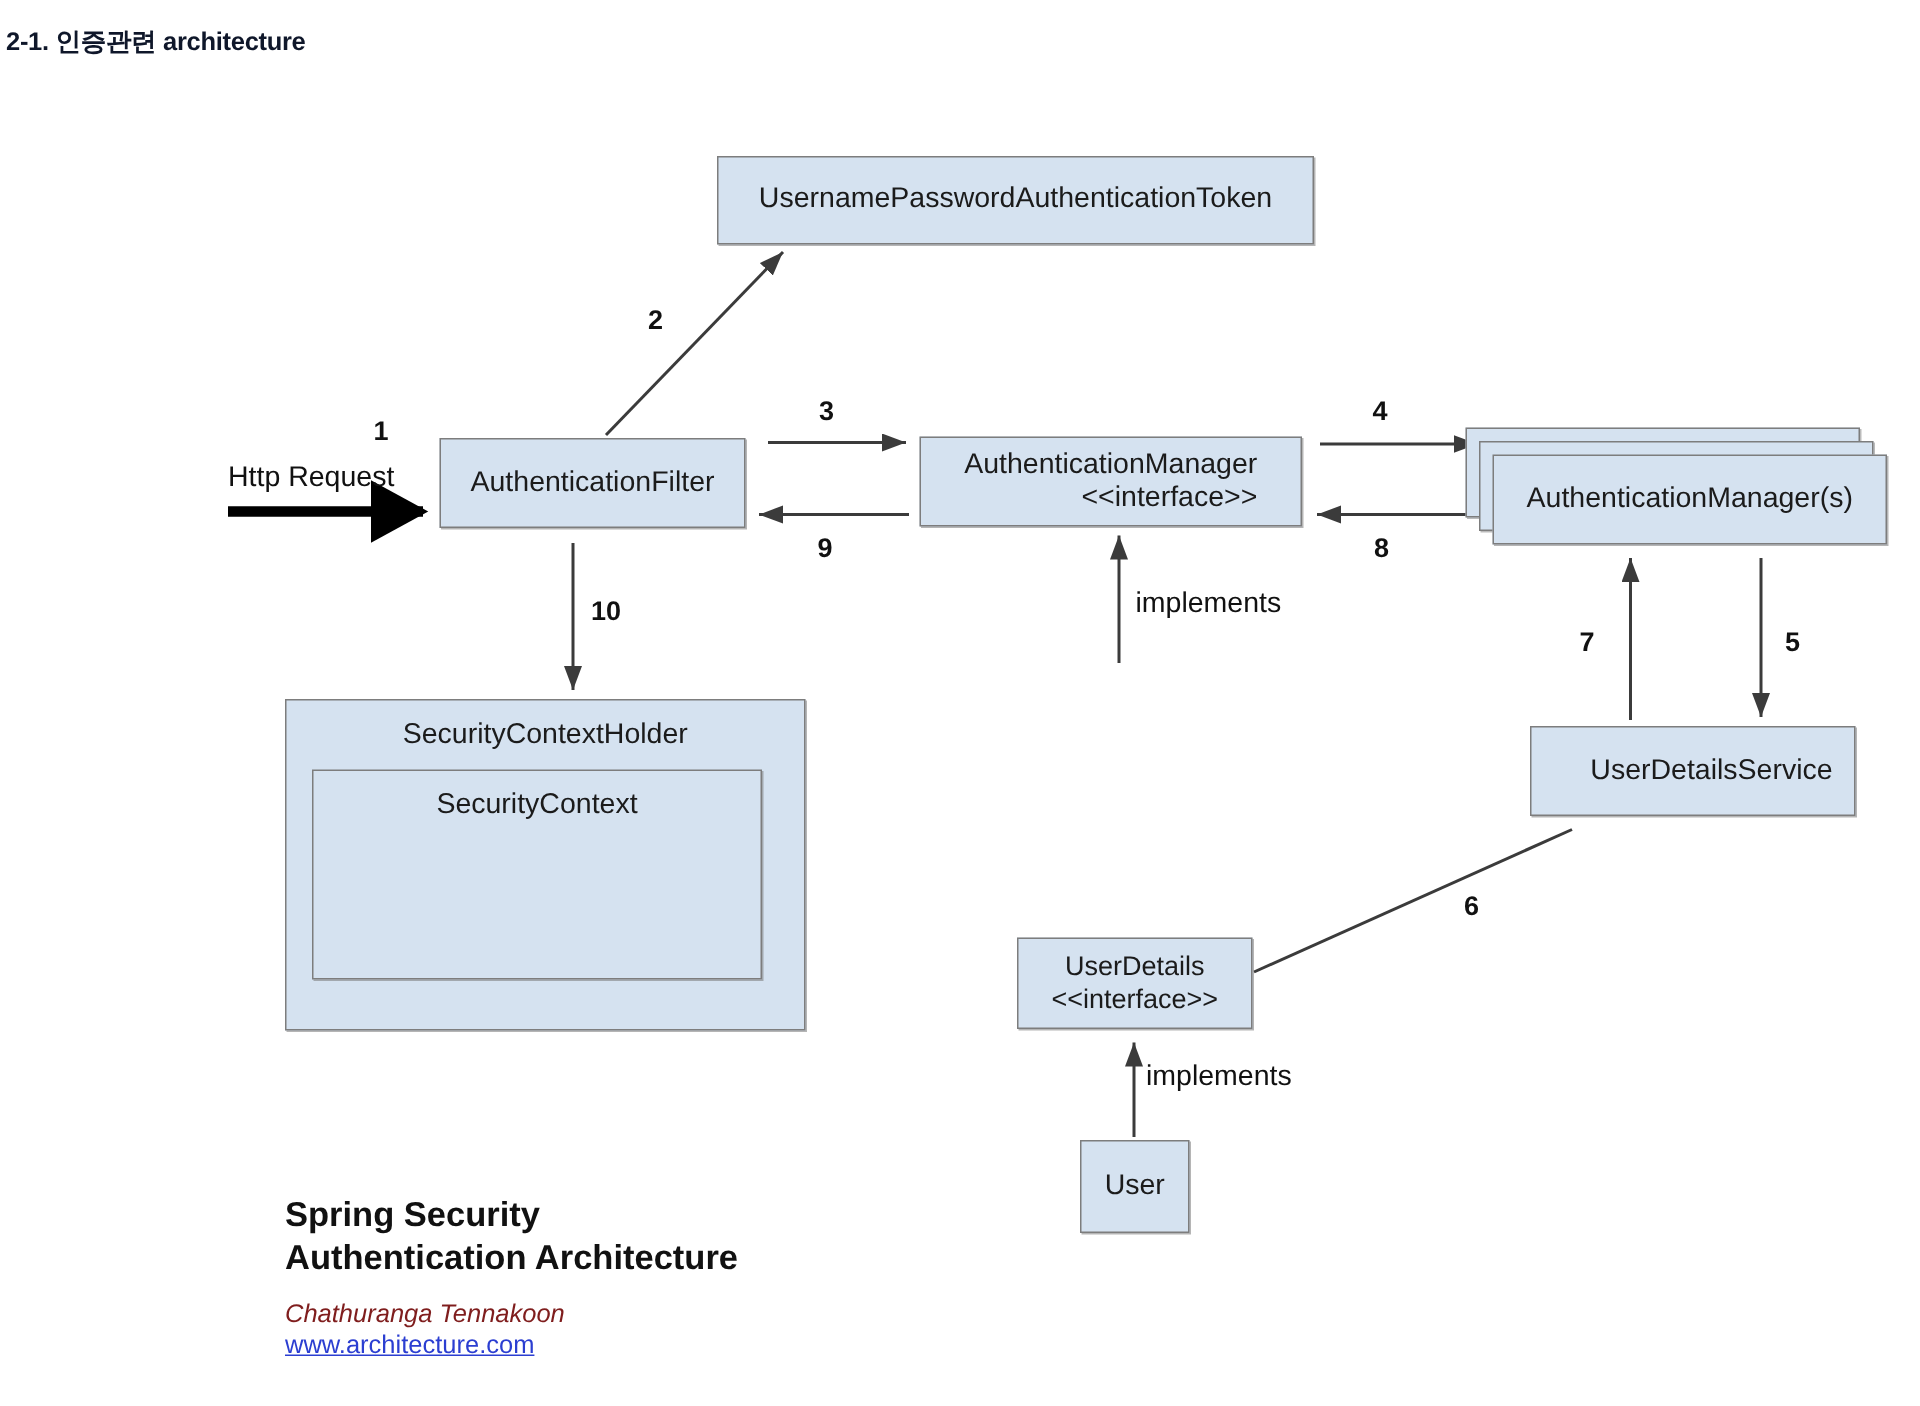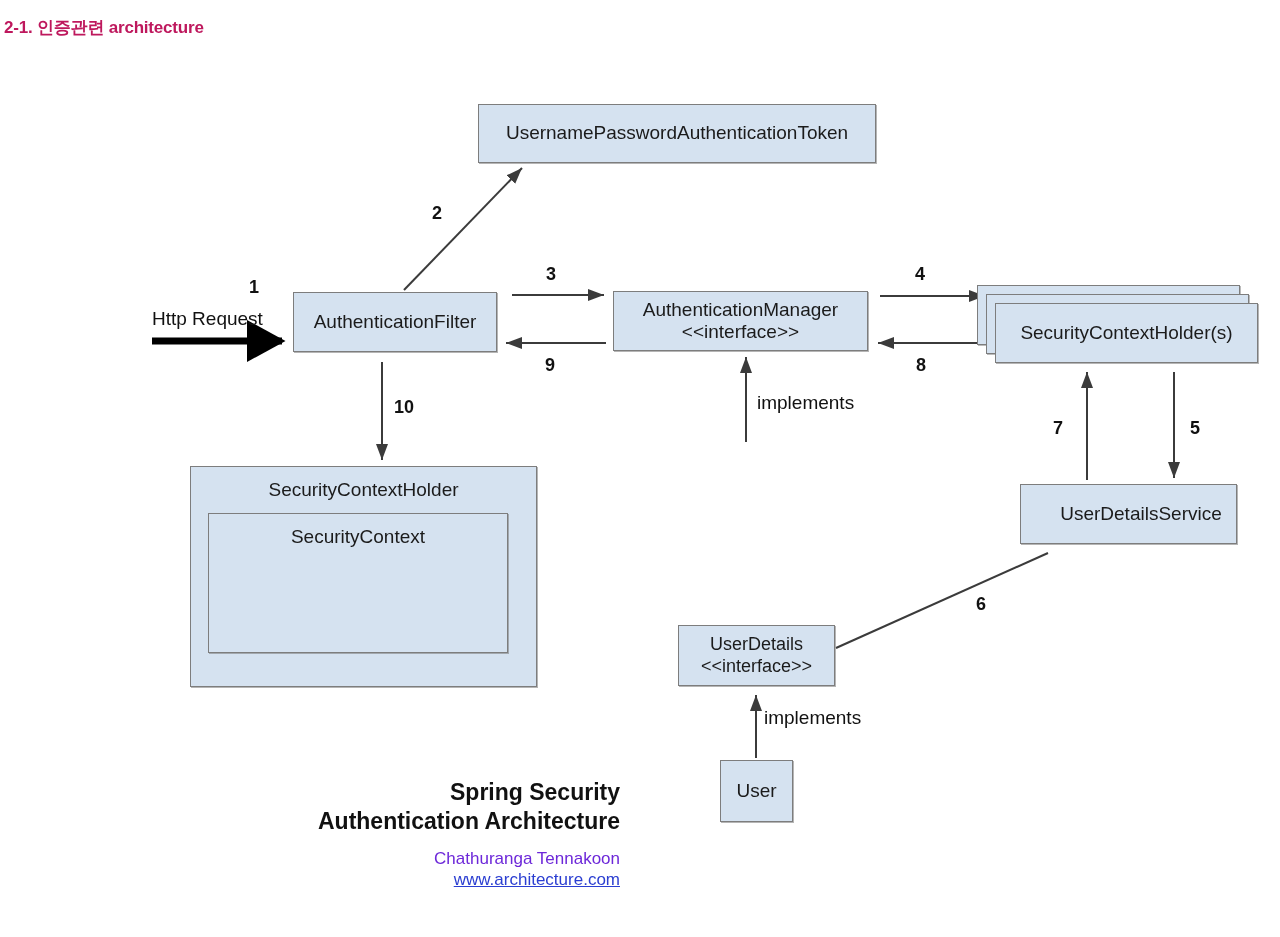--- a/index.html
+++ b/index.html
@@ -14,21 +14,21 @@
     font-family: "Liberation Sans", sans-serif;
     color: #1a1a1a;
     overflow: hidden;
   }
   #page-title {
     position: absolute;
     left: 4px;
     top: 16px;
     font-size: 17px;
     font-weight: bold;
-    color: #be185d;
+    color: #0f172a;
     letter-spacing: -0.2px;
   }
   #diagram {
     position: absolute;
     left: 0;
     top: 0;
     width: 1280px;
     height: 937px;
   }
   .node {
@@ -81,35 +81,35 @@
     position: absolute;
     left: 0;
     top: 0;
     width: 1280px;
     height: 937px;
     pointer-events: none;
   }
   #caption {
     position: absolute;
     left: 190px;
-    top: 778px;
+    top: 795px;
     width: 430px;
-    text-align: right;
   }
   #caption .cap-title {
     font-size: 23px;
     font-weight: bold;
     line-height: 1.28;
     color: #111;
     white-space: pre-line;
   }
   #caption .cap-author {
     font-size: 17px;
-    color: #6d28d9;
+    color: #7f1d1d;
     margin-top: 12px;
+    font-style: italic;
   }
   #caption .cap-link {
     font-size: 17px;
     color: #2b3ed1;
     text-decoration: underline;
     display: inline-block;
     margin-top: 1px;
   }
 </style>
 </head>
@@ -158,27 +158,27 @@
   <div class="stack-shadow" style="left:986px; top:294px; width:263px; height:60px;"></div>
 
   <div class="node" style="left:478px; top:104px; width:398px; height:59px;">
     <span class="node-label">UsernamePasswordAuthenticationToken</span>
   </div>
 
   <div class="node" style="left:293px; top:292px; width:204px; height:60px;">
     <span class="node-label">AuthenticationFilter</span>
   </div>
 
-  <div class="node" style="left:613px; top:291px; width:255px; height:60px;">
+  <div class="node" style="left:613px; top:291px; width:255px; height:60px;text-align:right;">
     <span class="node-label">AuthenticationManager
 &lt;&lt;interface&gt;&gt;</span>
   </div>
 
   <div class="node" style="left:995px; top:303px; width:263px; height:60px;">
-    <span class="node-label">SecurityContextHolder(s)</span>
+    <span class="node-label">AuthenticationManager(s)</span>
   </div>
 
 
   <div class="node" style="left:1020px; top:484px; width:217px; height:60px;padding-left:25px;">
     <span class="node-label">UserDetailsService</span>
   </div>
 
   <div class="node container" style="left:190px; top:466px; width:347px; height:221px;">
     <span class="node-label">SecurityContextHolder</span>
   </div>

